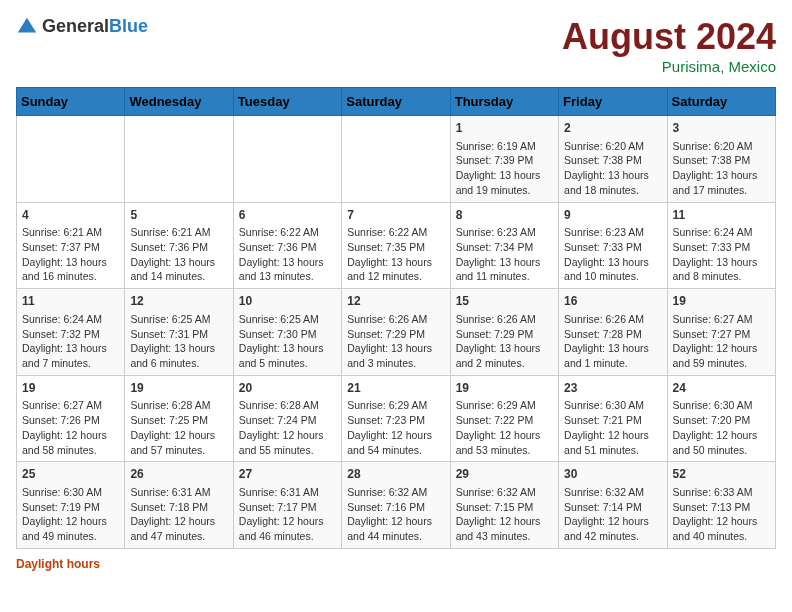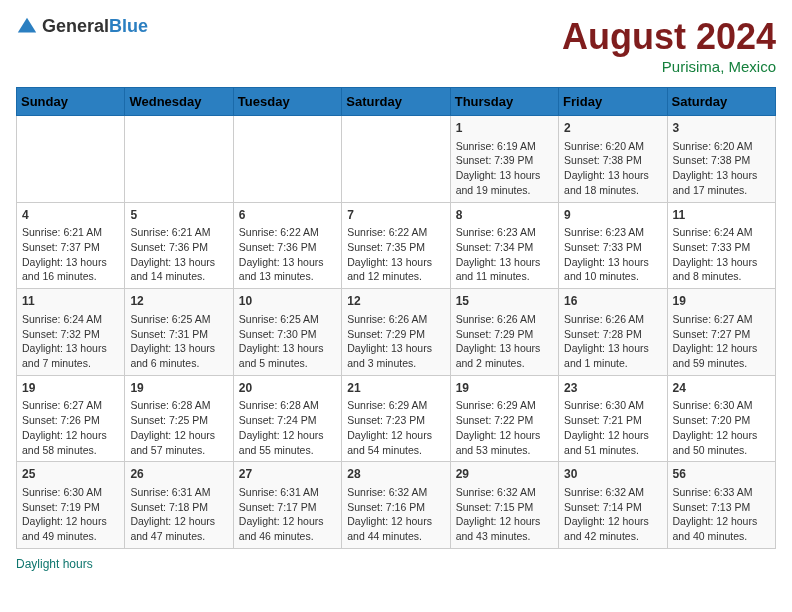--- a/index.html
+++ b/index.html
@@ -88,21 +88,22 @@
     .day-info {
       font-size: 10.5px;
       color: #333;
     }
     .empty-cell {
       background: #fff !important;
     }
     .footer {
       margin-top: 8px;
       font-size: 12px;
-      color: #0f766e;
+      color: #c2410c;
+      font-weight: bold;
     }
   </style>
 </head>
 <body>
 
 <div class="header">
   <div class="logo">
     <svg class="logo-icon" viewBox="0 0 24 24">
       <polygon points="12,2 22,18 2,18" fill="#2b7fc1"></polygon>
     </svg>
@@ -318,21 +319,21 @@
 Sunset: 7:15 PM
 Daylight: 12 hours and 43 minutes.</div>
         </td>
         <td>
           <span class="day-num">30</span>
           <div class="day-info" style="white-space: pre-line;">Sunrise: 6:32 AM
 Sunset: 7:14 PM
 Daylight: 12 hours and 42 minutes.</div>
         </td>
         <td>
-          <span class="day-num">56</span>
+          <span class="day-num">52</span>
           <div class="day-info" style="white-space: pre-line;">Sunrise: 6:33 AM
 Sunset: 7:13 PM
 Daylight: 12 hours and 40 minutes.</div>
         </td>
       </tr>
     </tbody>
 </table>
 
 <div class="footer">Daylight hours</div>
 

